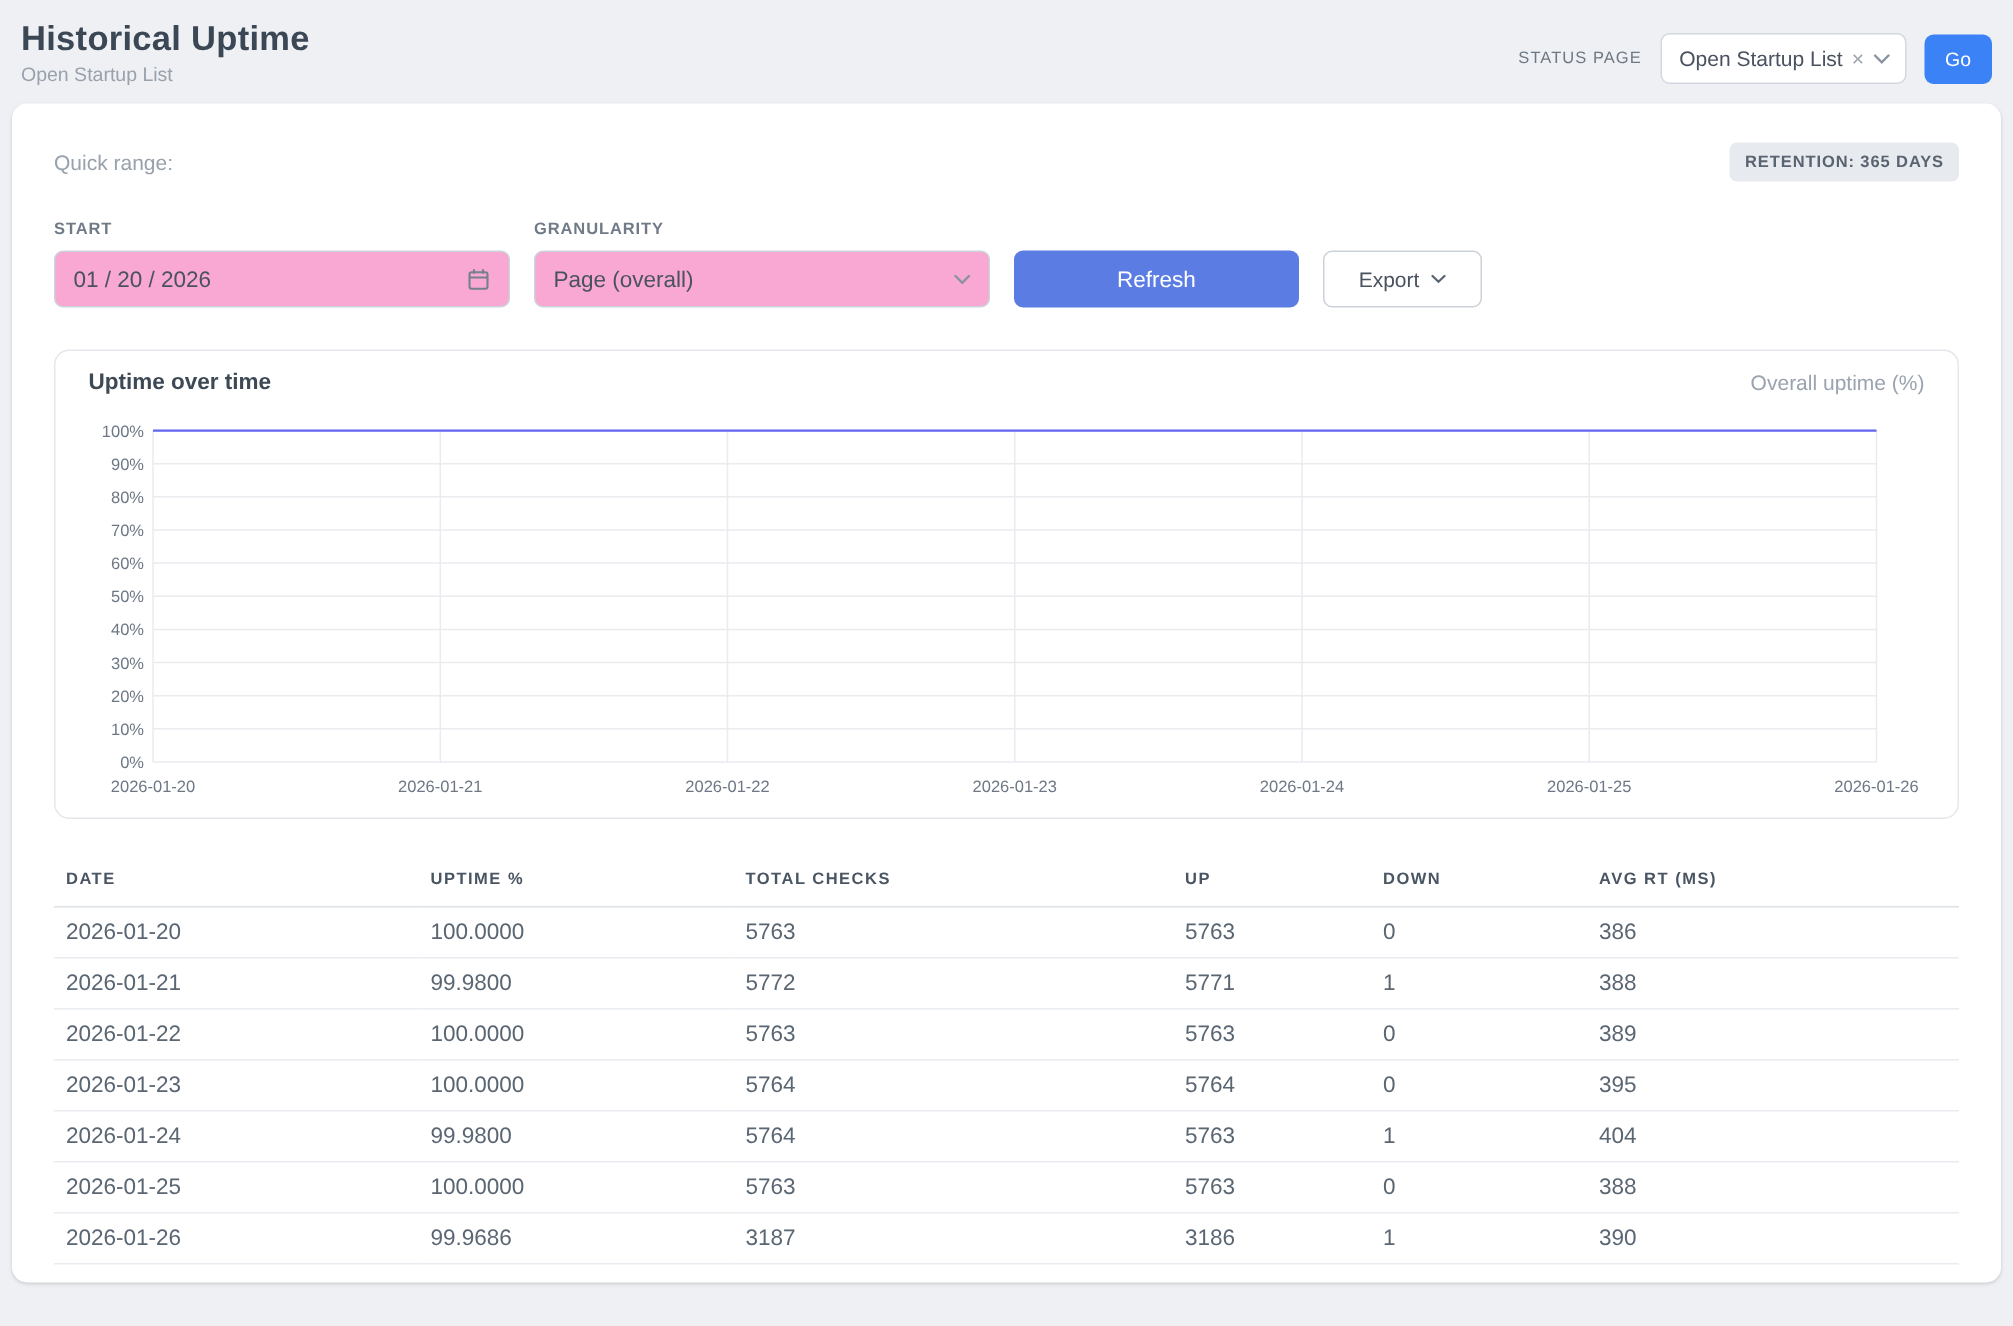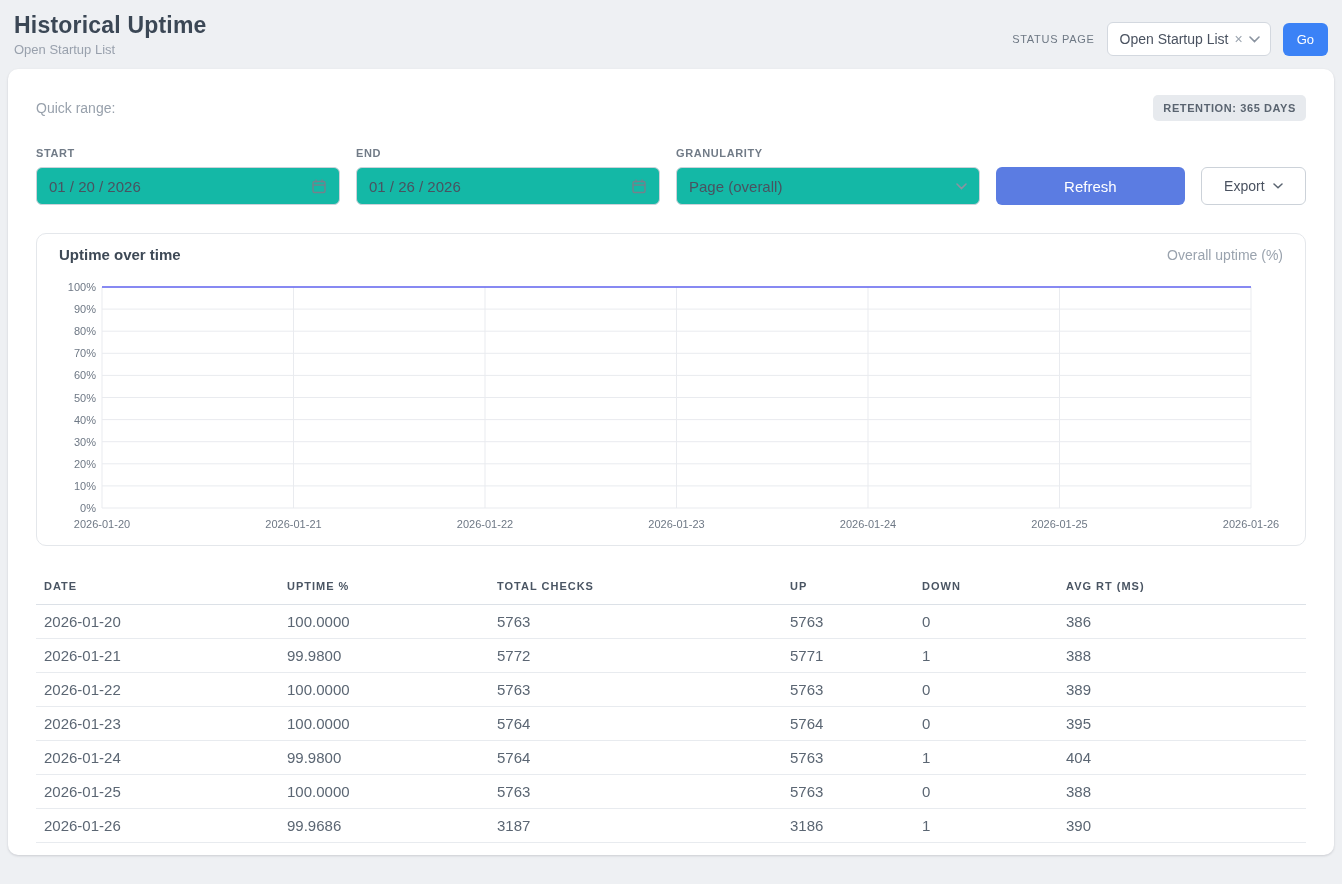--- a/index.html
+++ b/index.html
@@ -48,21 +48,21 @@
     background:#e7eaee; color:#5a6470; font-size:11px; font-weight:700;
     letter-spacing:.6px; padding:7px 10px; border-radius:5px;
   }
   
   .form-row { display:flex; gap:16px; margin-top:26px; align-items:flex-end; }
   .field { display:flex; flex-direction:column; }
   .field-label { font-size:11px; font-weight:700; letter-spacing:.6px; color:#717b87; margin-bottom:8px; }
   .input-box {
     width:304px; height:38px; border:1px solid #ccd2d9; border-radius:6px;
     display:flex; align-items:center; justify-content:space-between;
-    padding:0 12px; font-size:15px; color:#4a5260; background:#14b8a6; cursor:pointer;
+    padding:0 12px; font-size:15px; color:#4a5260; background:#f9a8d4; cursor:pointer;
   }
   .refresh-btn {
     width:190px; height:38px; background:#5b7ce2; color:#fff; font-size:15px;
     border:none; border-radius:6px; font-family:inherit; cursor:pointer;
   }
   .export-btn {
     width:106px; height:38px; background:#fff; border:1px solid #ccd2d9;
     border-radius:6px; color:#4a5260; font-size:14px; font-family:inherit;
     display:flex; align-items:center; justify-content:center; gap:8px; cursor:pointer;
   }
@@ -113,34 +113,20 @@
       <span class="quick-label">Quick range:</span>
     </div>
     <span class="retention-badge">RETENTION: 365 DAYS</span>
   </div>
 
   <div class="form-row">
     <div class="field">
       <span class="field-label">START</span>
       <div class="input-box">
         <span>01 / 20 / 2026</span>
-        <span style="display:flex;">
-          <svg width="16" height="16" viewBox="0 0 16 16" fill="none" stroke="#76808c" stroke-width="1.4">
-            <rect x="2" y="3.5" width="12" height="11" rx="1.5"></rect>
-              <line x1="2" y1="7" x2="14" y2="7"></line>
-              <line x1="5" y1="1.5" x2="5" y2="4.5"></line>
-              <line x1="11" y1="1.5" x2="11" y2="4.5"></line>
-          </svg>
-        </span>
-      </div>
-    </div>
-    <div class="field">
-      <span class="field-label">END</span>
-      <div class="input-box">
-        <span>01 / 26 / 2026</span>
         <span style="display:flex;">
           <svg width="16" height="16" viewBox="0 0 16 16" fill="none" stroke="#76808c" stroke-width="1.4">
             <rect x="2" y="3.5" width="12" height="11" rx="1.5"></rect>
               <line x1="2" y1="7" x2="14" y2="7"></line>
               <line x1="5" y1="1.5" x2="5" y2="4.5"></line>
               <line x1="11" y1="1.5" x2="11" y2="4.5"></line>
           </svg>
         </span>
       </div>
     </div>

